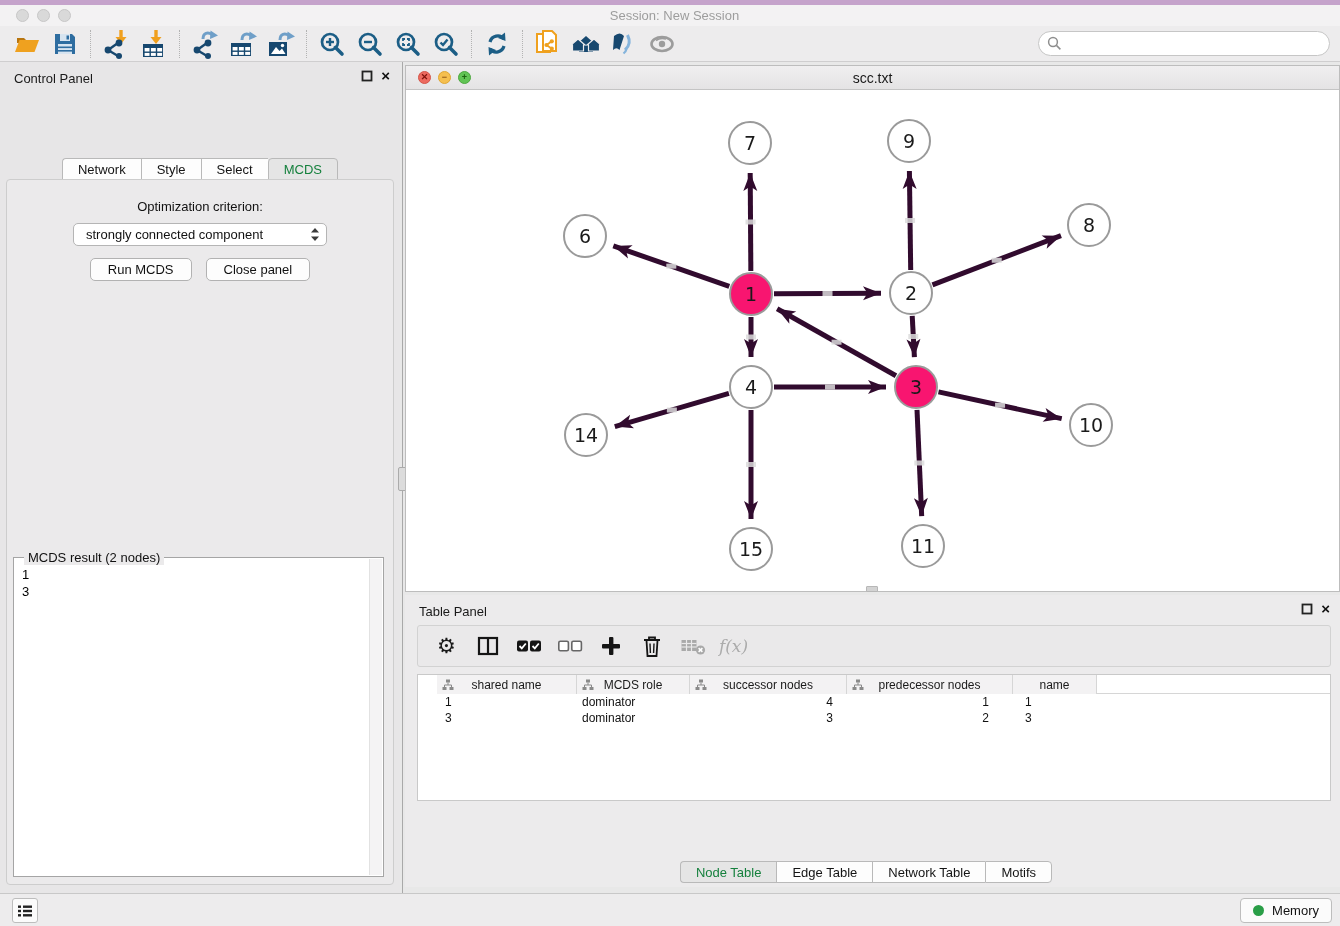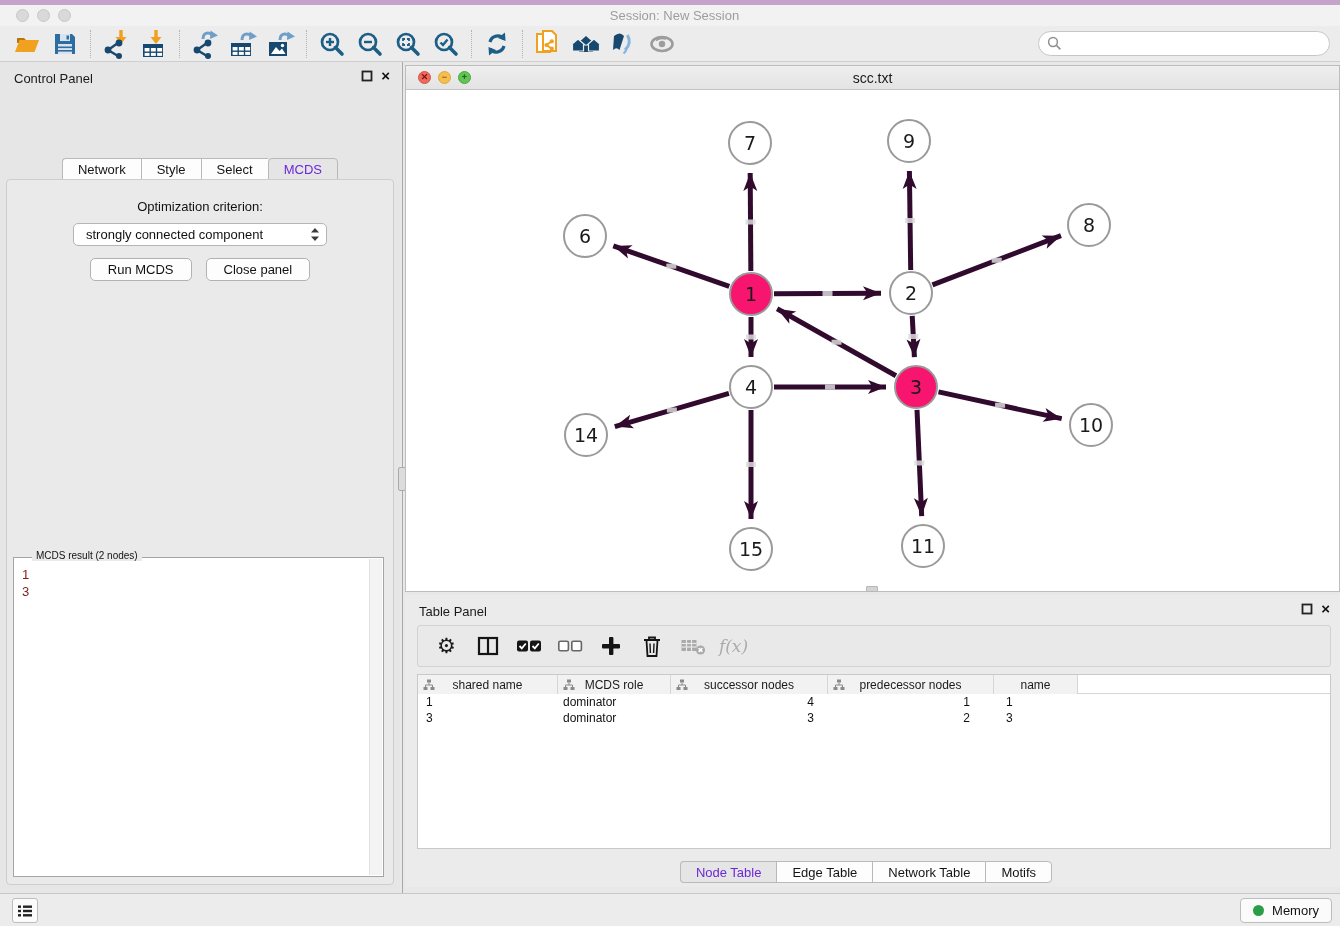--- a/index.html
+++ b/index.html
@@ -28,38 +28,38 @@
   .panel-head { position:relative; height:30px; }
   .panel-head .ptitle { position:absolute; left:14px; top:9px; font-size:13px; color:#1A1A1A; }
   .panel-head .picons { position:absolute; right:10px; top:8px; display:flex; gap:8px; align-items:center; }
   .closex { font-size:15px; font-weight:900; color:#111; line-height:12px; }
 
   .tabsrow { position:absolute; top:96px; left:0; right:0; display:flex; justify-content:center; }
   .tab { height:22px; padding:0 15px; background:#FDFDFD; border:1px solid #B9B9B9; border-right:none;
          font-size:13px; color:#141414; display:flex; align-items:center; }
   .tab:first-child { border-radius:4px 0 0 0; }
   .tab:last-child  { border-right:1px solid #B9B9B9; border-radius:0 4px 4px 0; }
-  .tab.disabledsel { background:#E5E5E5; color:#6d28d9; border-radius:4px 4px 0 0; }
+  .tab.disabledsel { background:#E5E5E5; color:#15803d; border-radius:4px 4px 0 0; }
 
   .cp-card { position:absolute; left:6px; right:6px; top:117px; bottom:8px; background:#EBEAEB;
              border:1px solid #CDCDCD; border-radius:4px; }
   .opt-label { text-align:center; margin-top:19px; font-size:13px; color:#111; }
   .selectbox { margin:9px auto 0; width:254px; height:23px; background:#fff; border:1px solid #B5B5B5;
                border-radius:5px; display:flex; align-items:center; padding:0 6px 0 12px; }
   .selectbox .selval { flex:1; font-size:13px; color:#111; }
   .btnrow { display:flex; justify-content:center; gap:14px; margin-top:12px; }
   .pushbtn { height:23px; padding:0 17px; background:#FDFDFD; border:1px solid #B2B2B2; border-radius:5px;
              font-size:13px; color:#111; display:flex; align-items:center; }
 
   .resultgroup { position:absolute; left:6px; right:9px; top:377px; bottom:7px; border:1px solid #A5A5A5;
                  background:#fff; }
-  .resultgroup .gtitle { position:absolute; top:-8px; left:18px; background:#EBEAEB; padding:0 4px;
-                         font-size:10px; color:#111; }
+  .resultgroup .gtitle { position:absolute; top:-8px; left:10px; background:#EBEAEB; padding:0 4px;
+                         font-size:13px; color:#111; }
   .resulttext { position:absolute; inset:2px 15px 2px 2px; font-size:13px; line-height:17px;
-                color:#7f1d1d; padding:6px 6px; white-space:pre; }
+                color:#000000; padding:6px 6px; white-space:pre; }
   .vscroll { position:absolute; top:1px; bottom:1px; right:1px; width:13px; background:#F4F3F4;
              border-left:1px solid #E2E2E2; }
 
   .vdivider { position:absolute; top:62px; left:400px; width:5px; bottom:33px; background:#E8E8E8; }
   .vdivider .line { position:absolute; left:2px; top:0; bottom:0; width:1px; background:#A9A9A9; }
   .vgrip { position:absolute; left:-2px; top:405px; width:9px; height:24px; background:#DCDCDC;
            border:1px solid #ABABAB; border-radius:2px; }
 
   
   .net-window { position:absolute; left:405px; top:65px; width:935px; height:527px; background:#fff;
@@ -77,22 +77,22 @@
            border:1px solid #B7B7B7; border-radius:1px; }
 
   
   .table-panel { position:absolute; left:405px; top:595px; width:935px; height:292px; background:#ECEBEC; }
   .tp-toolbar { position:absolute; left:12px; right:9px; top:30px; height:42px; background:#EAE9EA;
                 border:1px solid #D2D2D2; border-radius:3px; display:flex; align-items:center; padding-left:10px; gap:4px; }
   .tpbtn { width:37px; height:34px; display:flex; align-items:center; justify-content:center; }
   .gear-glyph { font-family:"DejaVu Sans", sans-serif; font-size:21px; color:#1A1A1A; line-height:22px; }
   .fx { font-family:"DejaVu Serif", serif; font-style:italic; font-size:17px; color:#ABABAB; }
 
-  .datatable { position:absolute; left:12px; right:9px; top:79px; height:175px; background:#fff;
-               border:1px solid #C9C9C9; overflow:hidden; }
+  .datatable { position:absolute; left:12px; right:9px; top:79px; height:127px; background:#fff;
+               border:1px solid #C9C9C9; overflow:hidden;padding-left:19px; }
   .thead { display:flex; height:19px; border-bottom:1px solid #D6D6D6; }
   .th { position:relative; background:#F3F2F3; border-right:1px solid #D6D6D6; height:19px;
         display:flex; align-items:center; justify-content:center; font-size:12px; color:#1A1A1A; }
   .th svg { position:absolute; left:5px; top:4px; }
   .trow { display:flex; height:16px; font-size:12px; color:#111; }
   .td { height:16px; line-height:16px; overflow:hidden; }
   .ar { text-align:right; }
 
   .tp-tabs { position:absolute; left:0; right:13px; bottom:4px; display:flex; justify-content:center; }
 

